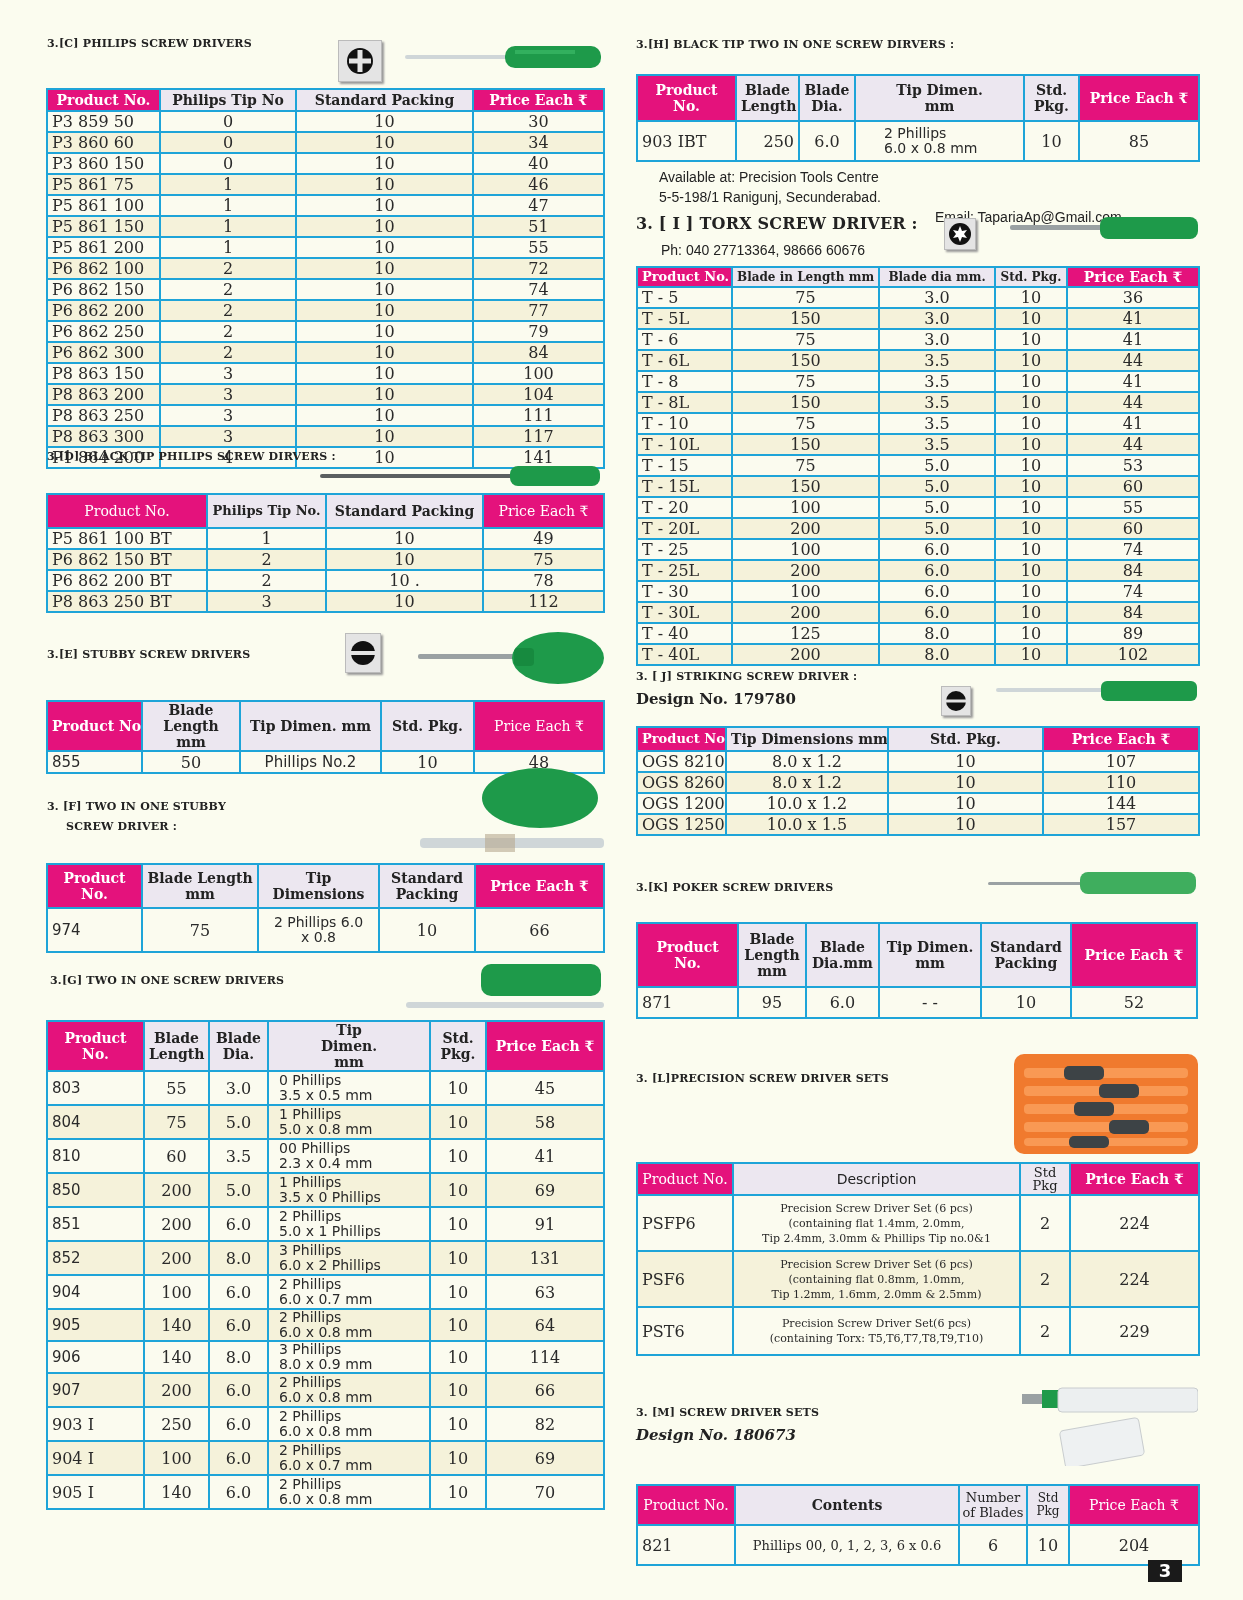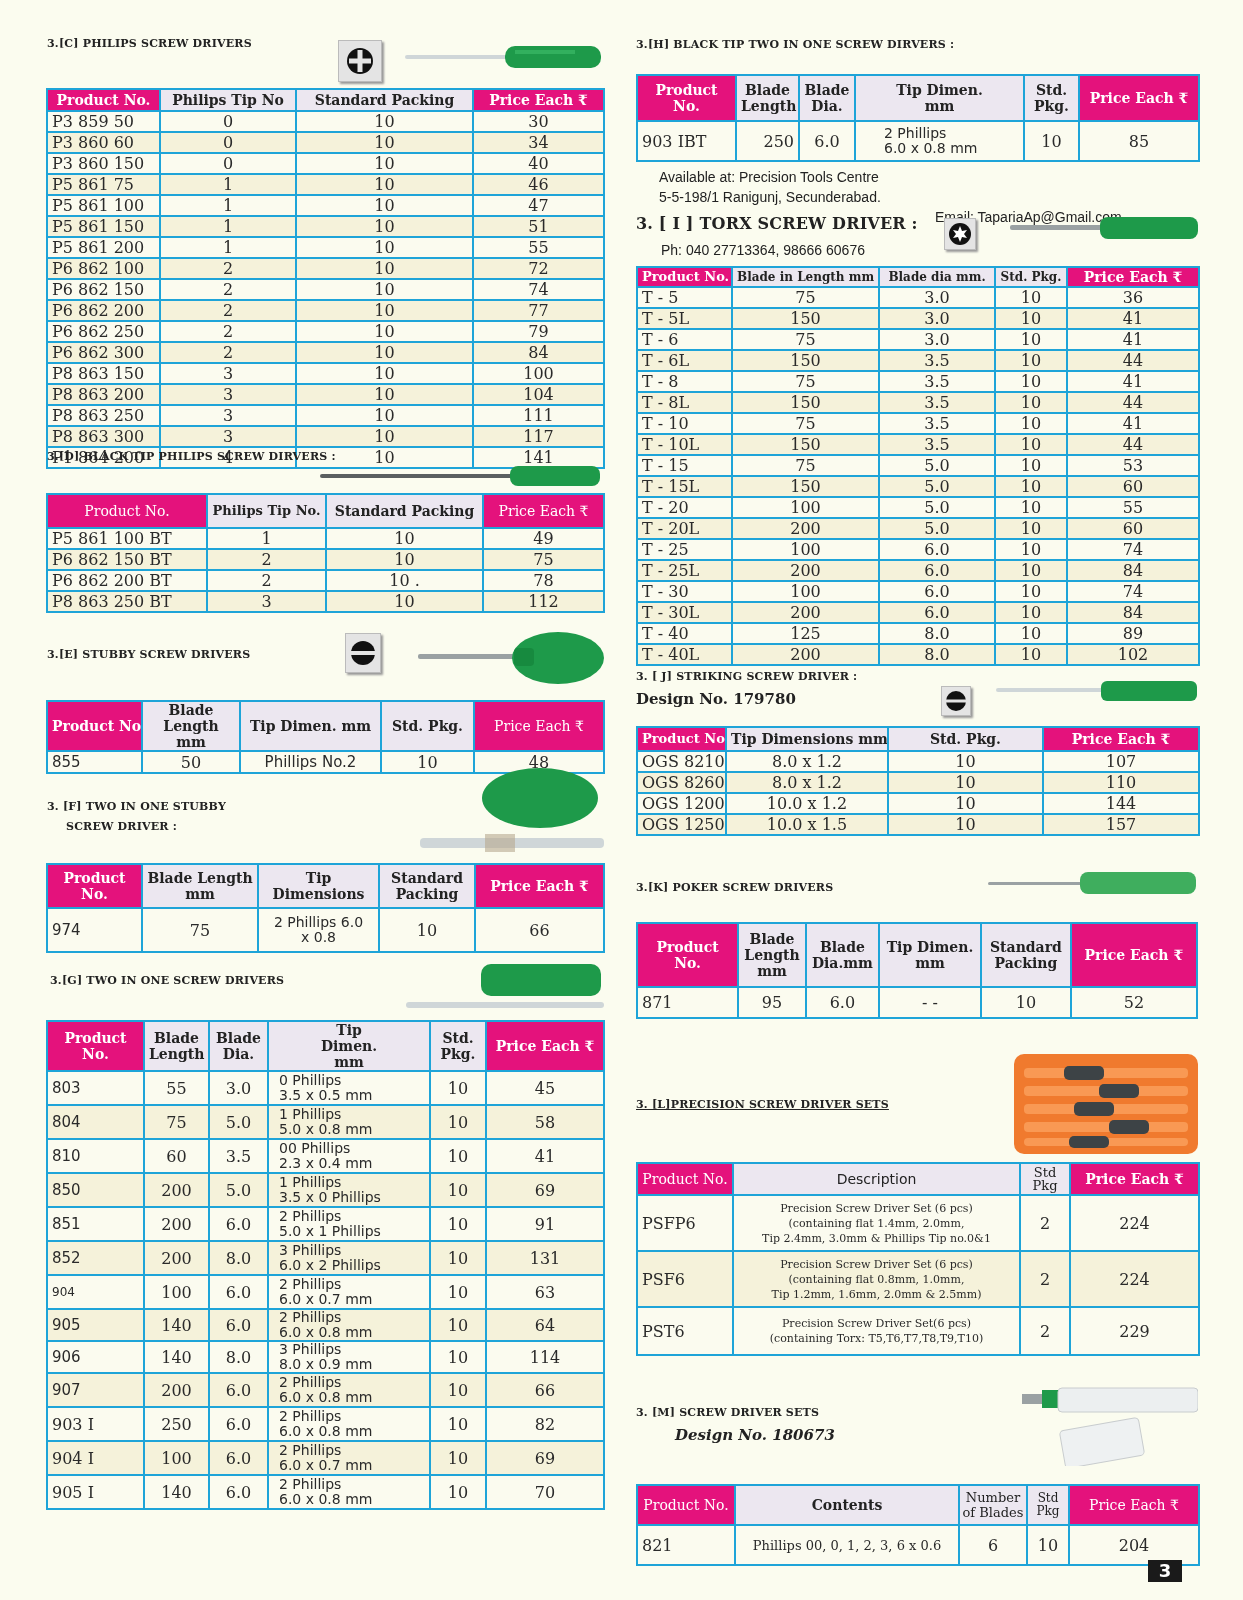--- a/index.html
+++ b/index.html
@@ -366,21 +366,21 @@
       </tr>
   <tr style="height:34px">
         <td class="l" style="font-family:'DejaVu Sans',sans-serif;font-size:15px">852</td>
         <td class="c">200</td>
         <td class="c">8.0</td>
         <td class="two"><span>3 Phillips</span><br><span>6.0 x 2 Phillips</span></td>
         <td class="c">10</td>
         <td class="c">131</td>
       </tr>
   <tr style="height:34px">
-        <td class="l" style="font-family:'DejaVu Sans',sans-serif;font-size:12px">904</td>
+        <td class="l" style="font-family:'DejaVu Sans',sans-serif;font-size:15px">904</td>
         <td class="c">100</td>
         <td class="c">6.0</td>
         <td class="two"><span>2 Phillips</span><br><span>6.0 x 0.7 mm</span></td>
         <td class="c">10</td>
         <td class="c">63</td>
       </tr>
   <tr style="height:28px">
         <td class="l" style="font-family:'DejaVu Sans',sans-serif;font-size:15px">905</td>
         <td class="c">140</td>
         <td class="c">6.0</td>
@@ -702,21 +702,21 @@
         <td class="l">871</td>
         <td class="c">95</td>
         <td class="c">6.0</td>
         <td class="c">- -</td>
         <td class="c">10</td>
         <td class="c">52</td>
       </tr>
 </tbody>
   </table>
 
-<div class="abs section-title" style="left:636px;top:1098px;text-decoration:underline;">3. [L]PRECISION SCREW DRIVER SETS</div>
+<div class="abs section-title" style="left:636px;top:1072px;">3. [L]PRECISION SCREW DRIVER SETS</div>
 <svg class="driver" style="left:1014px;top:1052px;" width="184" height="104">
   <rect x="0" y="2" width="184" height="100" rx="10" fill="#f07a2e"></rect>
   <rect x="10" y="16" width="164" height="10" rx="4" fill="#f99954"></rect>
     <rect x="50" y="14" width="40" height="14" rx="5" fill="#3d4346"></rect>
   <rect x="10" y="34" width="164" height="10" rx="4" fill="#f99954"></rect>
     <rect x="85" y="32" width="40" height="14" rx="5" fill="#3d4346"></rect>
   <rect x="10" y="52" width="164" height="10" rx="4" fill="#f99954"></rect>
     <rect x="60" y="50" width="40" height="14" rx="5" fill="#3d4346"></rect>
   <rect x="10" y="70" width="164" height="10" rx="4" fill="#f99954"></rect>
     <rect x="95" y="68" width="40" height="14" rx="5" fill="#3d4346"></rect>
@@ -752,21 +752,21 @@
   <tr style="height:48px">
         <td class="l">PST6</td>
         <td class="desc"><span>Precision Screw Driver Set(6 pcs)</span><br><span>(containing Torx: T5,T6,T7,T8,T9,T10)</span></td>
         <td class="c">2</td>
         <td class="c">229</td>
       </tr>
 </tbody>
   </table>
 
 <div class="abs section-title" style="left:636px;top:1406px;">3. [M] SCREW DRIVER SETS</div>
-<div class="abs sub-title italic" style="left:636px;top:1426px;margin-left:39px;">Design No. 180673</div>
+<div class="abs sub-title italic" style="left:636px;top:1426px;">Design No. 180673</div>
 <svg class="driver" style="left:1022px;top:1386px;" width="176" height="80">
   <rect x="0" y="8" width="22" height="10" fill="#9aa1a3"></rect>
     <rect x="20" y="4" width="18" height="18" fill="#1e9a4a"></rect>
     <rect x="36" y="2" width="140" height="24" rx="4" fill="#eceff0" stroke="#c8ccce"></rect>
   <rect x="40" y="38" width="80" height="38" rx="4" fill="#eef1f2" stroke="#c8ccce" transform="rotate(-10 80 57)"></rect>
 </svg>
 <table class="pt" style="left:636px;top:1484px;width:562px;">
   <colgroup>
       <col style="width:98px">
       <col style="width:224px">

